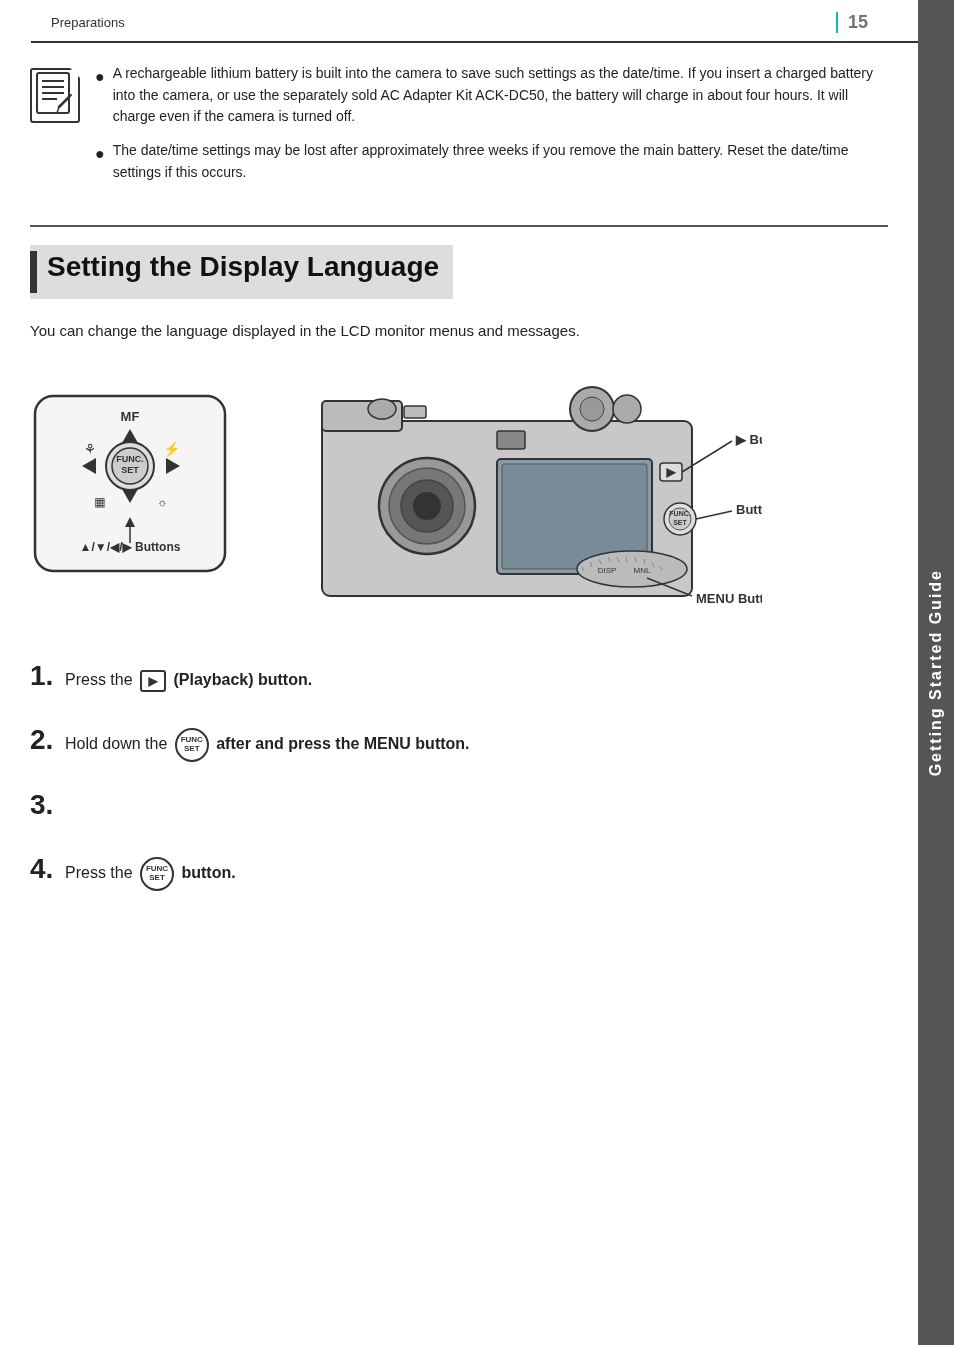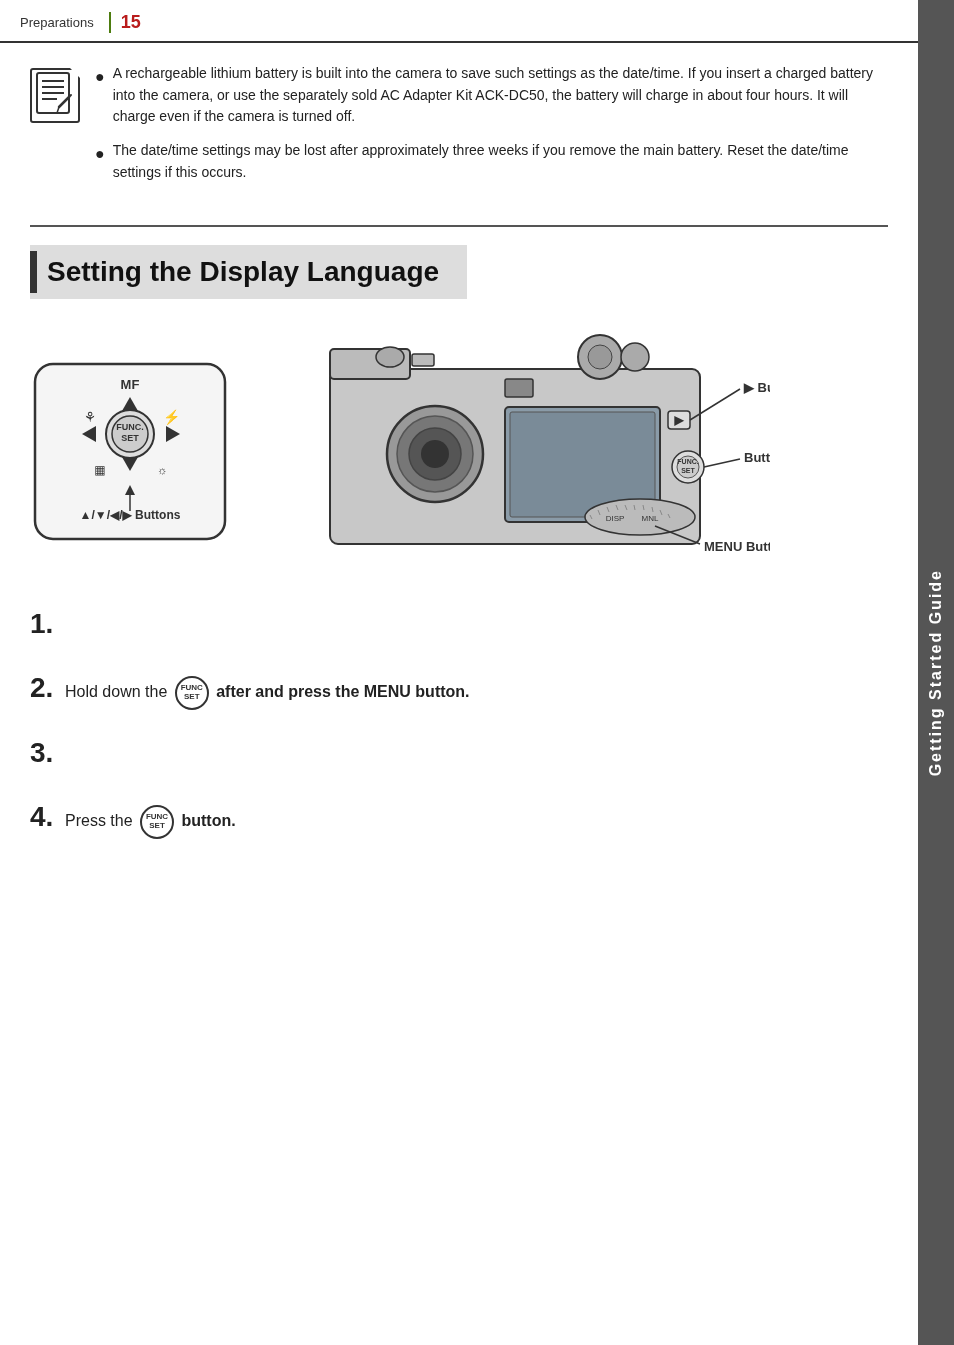--- a/index.html
+++ b/index.html
@@ -31,36 +31,37 @@
       font-weight: bold;
       writing-mode: vertical-rl;
       transform: rotate(180deg);
       white-space: nowrap;
       letter-spacing: 2px;
     }
 
     
     .page-header {
       display: flex;
-      justify-content: flex-start;
+      justify-content: space-between;
       align-items: center;
       padding: 12px 50px 8px 20px;
       border-bottom: 2px solid #333;
       margin-right: 36px;
+      margin-left: 31px;
     }
     .header-section {
       font-size: 13px;
       color: #333;
       margin-right: 10px;
     }
     .header-page-num {
       font-size: 18px;
       font-weight: bold;
-      color: #b91c1c;
-      border-left: 2px solid #4d7c0f;
+      color: #737373;
+      border-left: 2px solid #14b8a6;
       padding-left: 10px;
       margin-left: 5px;
     }
 
     
     .main-content {
       margin-right: 36px;
       padding: 20px 30px 30px 30px;
     }
 
@@ -125,23 +126,23 @@
     .intro-text {
       font-size: 15px;
       color: #222;
       line-height: 1.6;
       margin-bottom: 28px;
     }
 
     
     .camera-diagram {
       display: flex;
-      align-items: flex-end;
+      align-items: center;
       margin-bottom: 30px;
-      gap: 20px;
+      gap: 12px;
       position: relative;
     }
 
     
     .control-pad-area {
       flex-shrink: 0;
       width: 220px;
     }
 
     
@@ -217,26 +218,27 @@
       <div class="bullet-item">
         <span class="bullet-dot">●</span>
         <span>The date/time settings may be lost after approximately three weeks if you remove the main battery. Reset the date/time settings if this occurs.</span>
       </div>
     </div>
   </div>
 
   <hr class="section-divider">
 
   <div style="margin: 18px 0 20px 0;">
-    <div style="display:inline-flex; align-items:center; background:#ddd; padding: 6px 28px 6px 0;">
+    <div style="display:inline-flex; align-items:flex-start; background:#ddd; padding: 6px 14px 6px 0;">
       <div style="width:7px; background:#333; height:42px; margin-right:10px;"></div>
       <span style="font-size:28px; font-weight:900; color:#111; font-family:'Arial Black',Arial,sans-serif;">Setting the Display Language</span>
     </div>
   </div>
 
+  <p class="intro-text">You can change the language displayed in the LCD monitor menus and messages.</p>
 
   <div class="camera-diagram">
 
     <div class="control-pad-area">
       <svg width="220" height="210" viewBox="0 0 220 210">
 
         <rect x="5" y="5" width="190" height="175" rx="18" ry="18" fill="#f5f5f5" stroke="#333" stroke-width="2.5"></rect>
 
         <text x="100" y="30" text-anchor="middle" font-size="13" font-weight="bold" font-family="Arial" fill="#333">MF</text>
 
@@ -329,20 +331,25 @@
         <text x="474" y="143" font-size="13" font-weight="bold" font-family="Arial" fill="#333">Button</text>
         <text x="434" y="232" font-size="13" font-weight="bold" font-family="Arial" fill="#333">MENU Button</text>
       </svg>
     </div>
   </div>
 
   <div class="steps-section">
 
     <div class="step-item">
       <span class="step-num">1.</span>
+      <span class="step-text">
+        Press the
+        <span style="display:inline-flex;align-items:center;justify-content:center;border:2px solid #333;border-radius:3px;width:26px;height:22px;font-size:12px;font-weight:bold;vertical-align:middle;margin:0 3px;color:#333;">▶</span>
+        <strong>(Playback) button.</strong>
+      </span>
     </div>
 
     <div class="step-item">
       <span class="step-num">2.</span>
       <span class="step-text">
         Hold down the
         <span style="display:inline-flex;align-items:center;justify-content:center;border:2px solid #333;border-radius:50%;width:34px;height:34px;font-size:8px;font-weight:bold;vertical-align:middle;margin:0 3px;color:#333;line-height:1.1;text-align:center;flex-direction:column;">
             <span>FUNC</span>
             <span>SET</span>
           </span>

